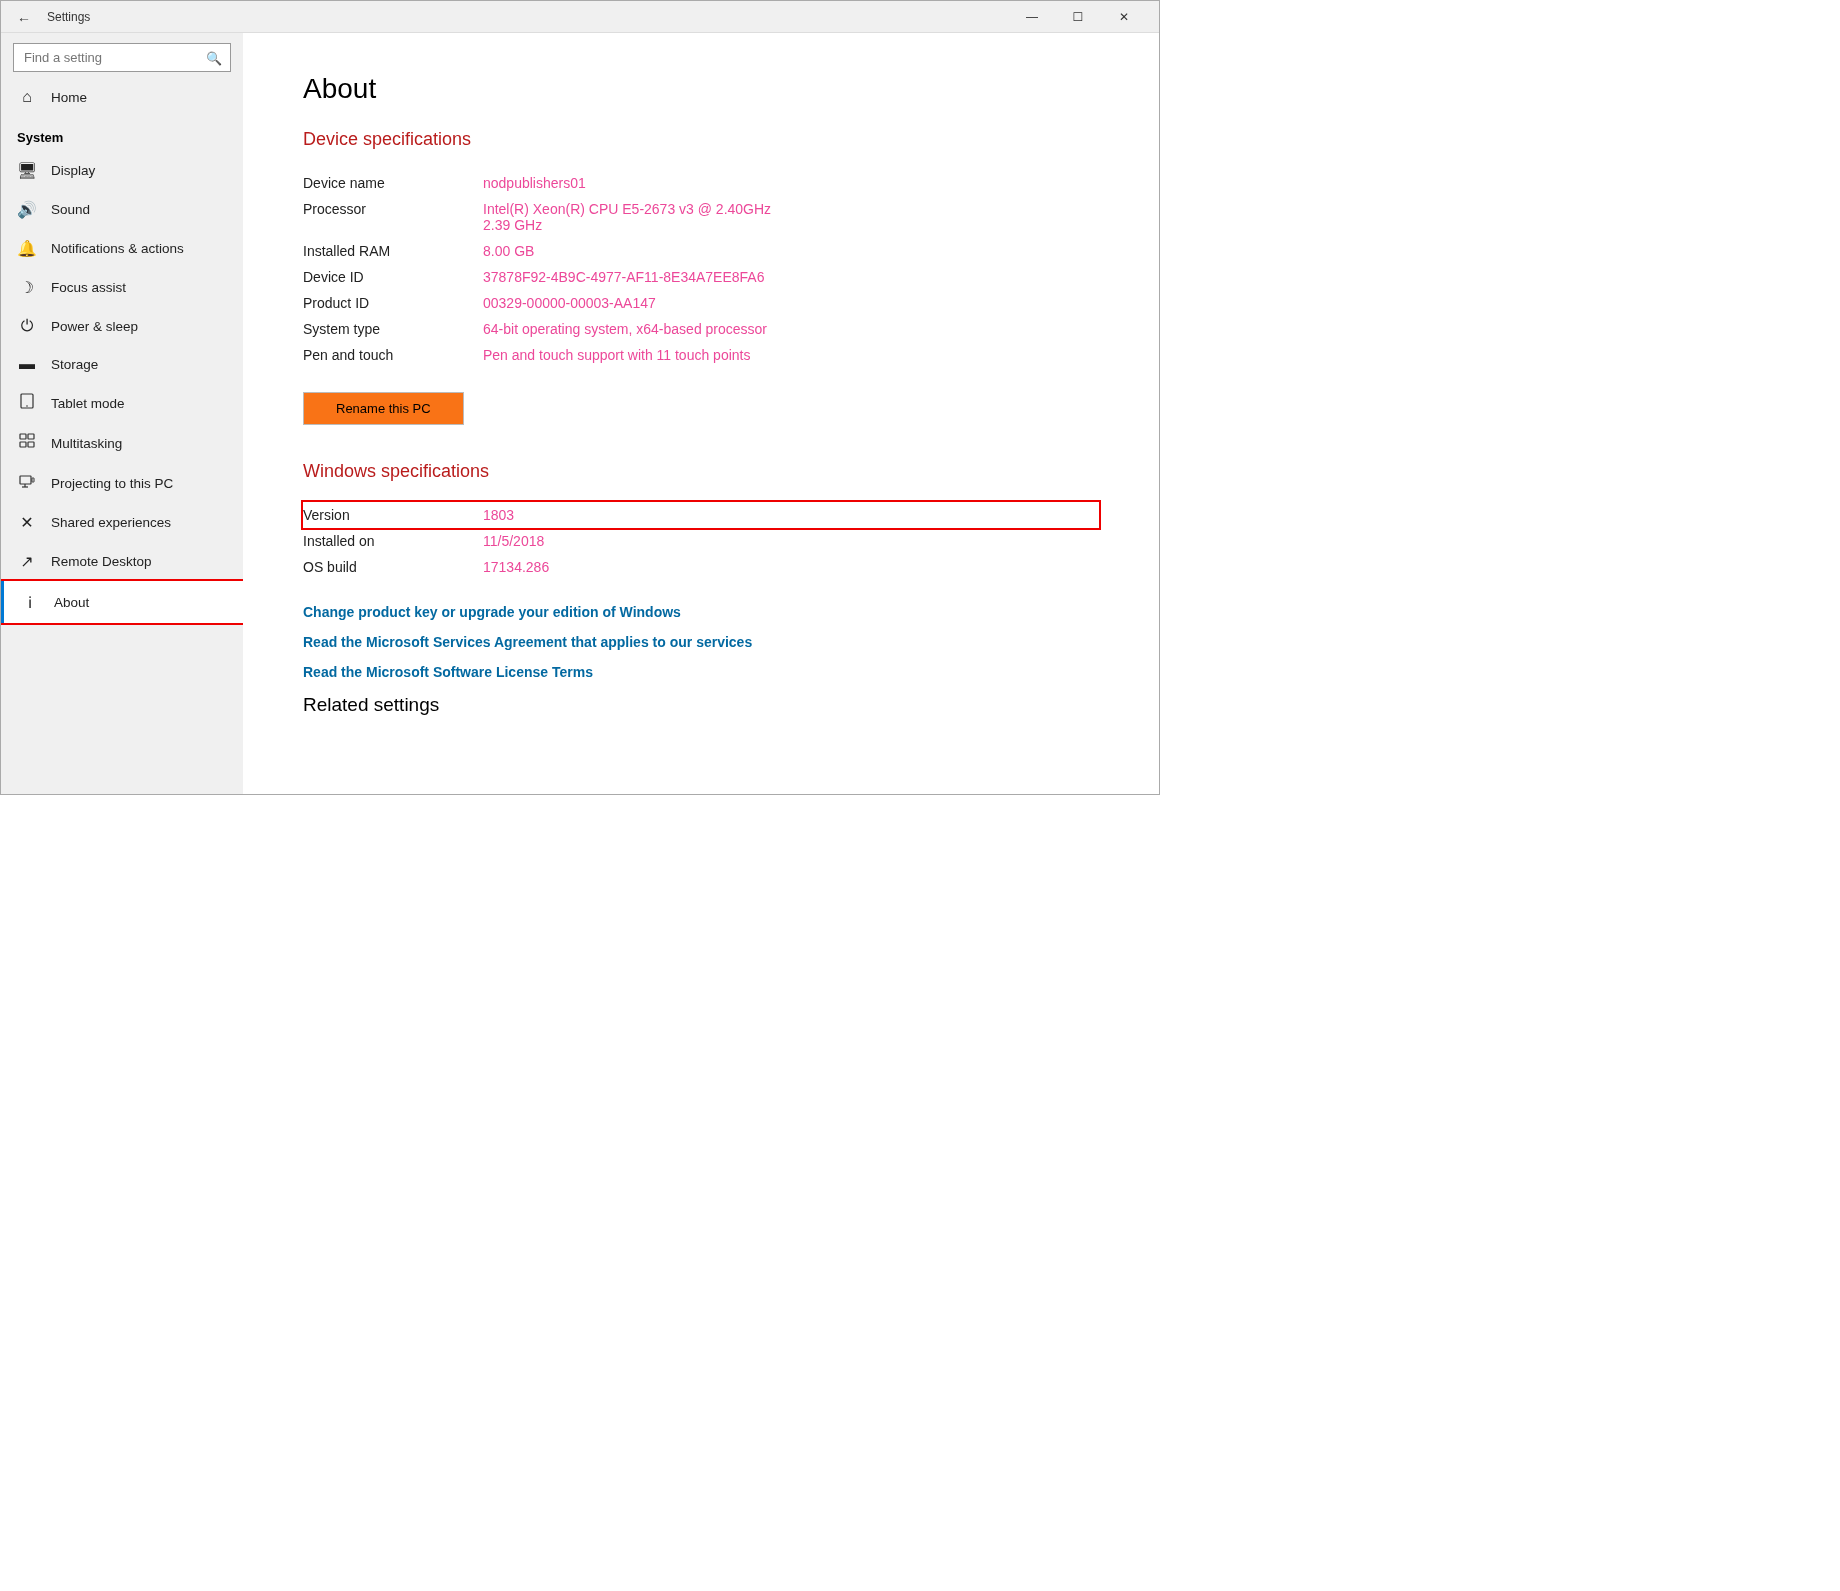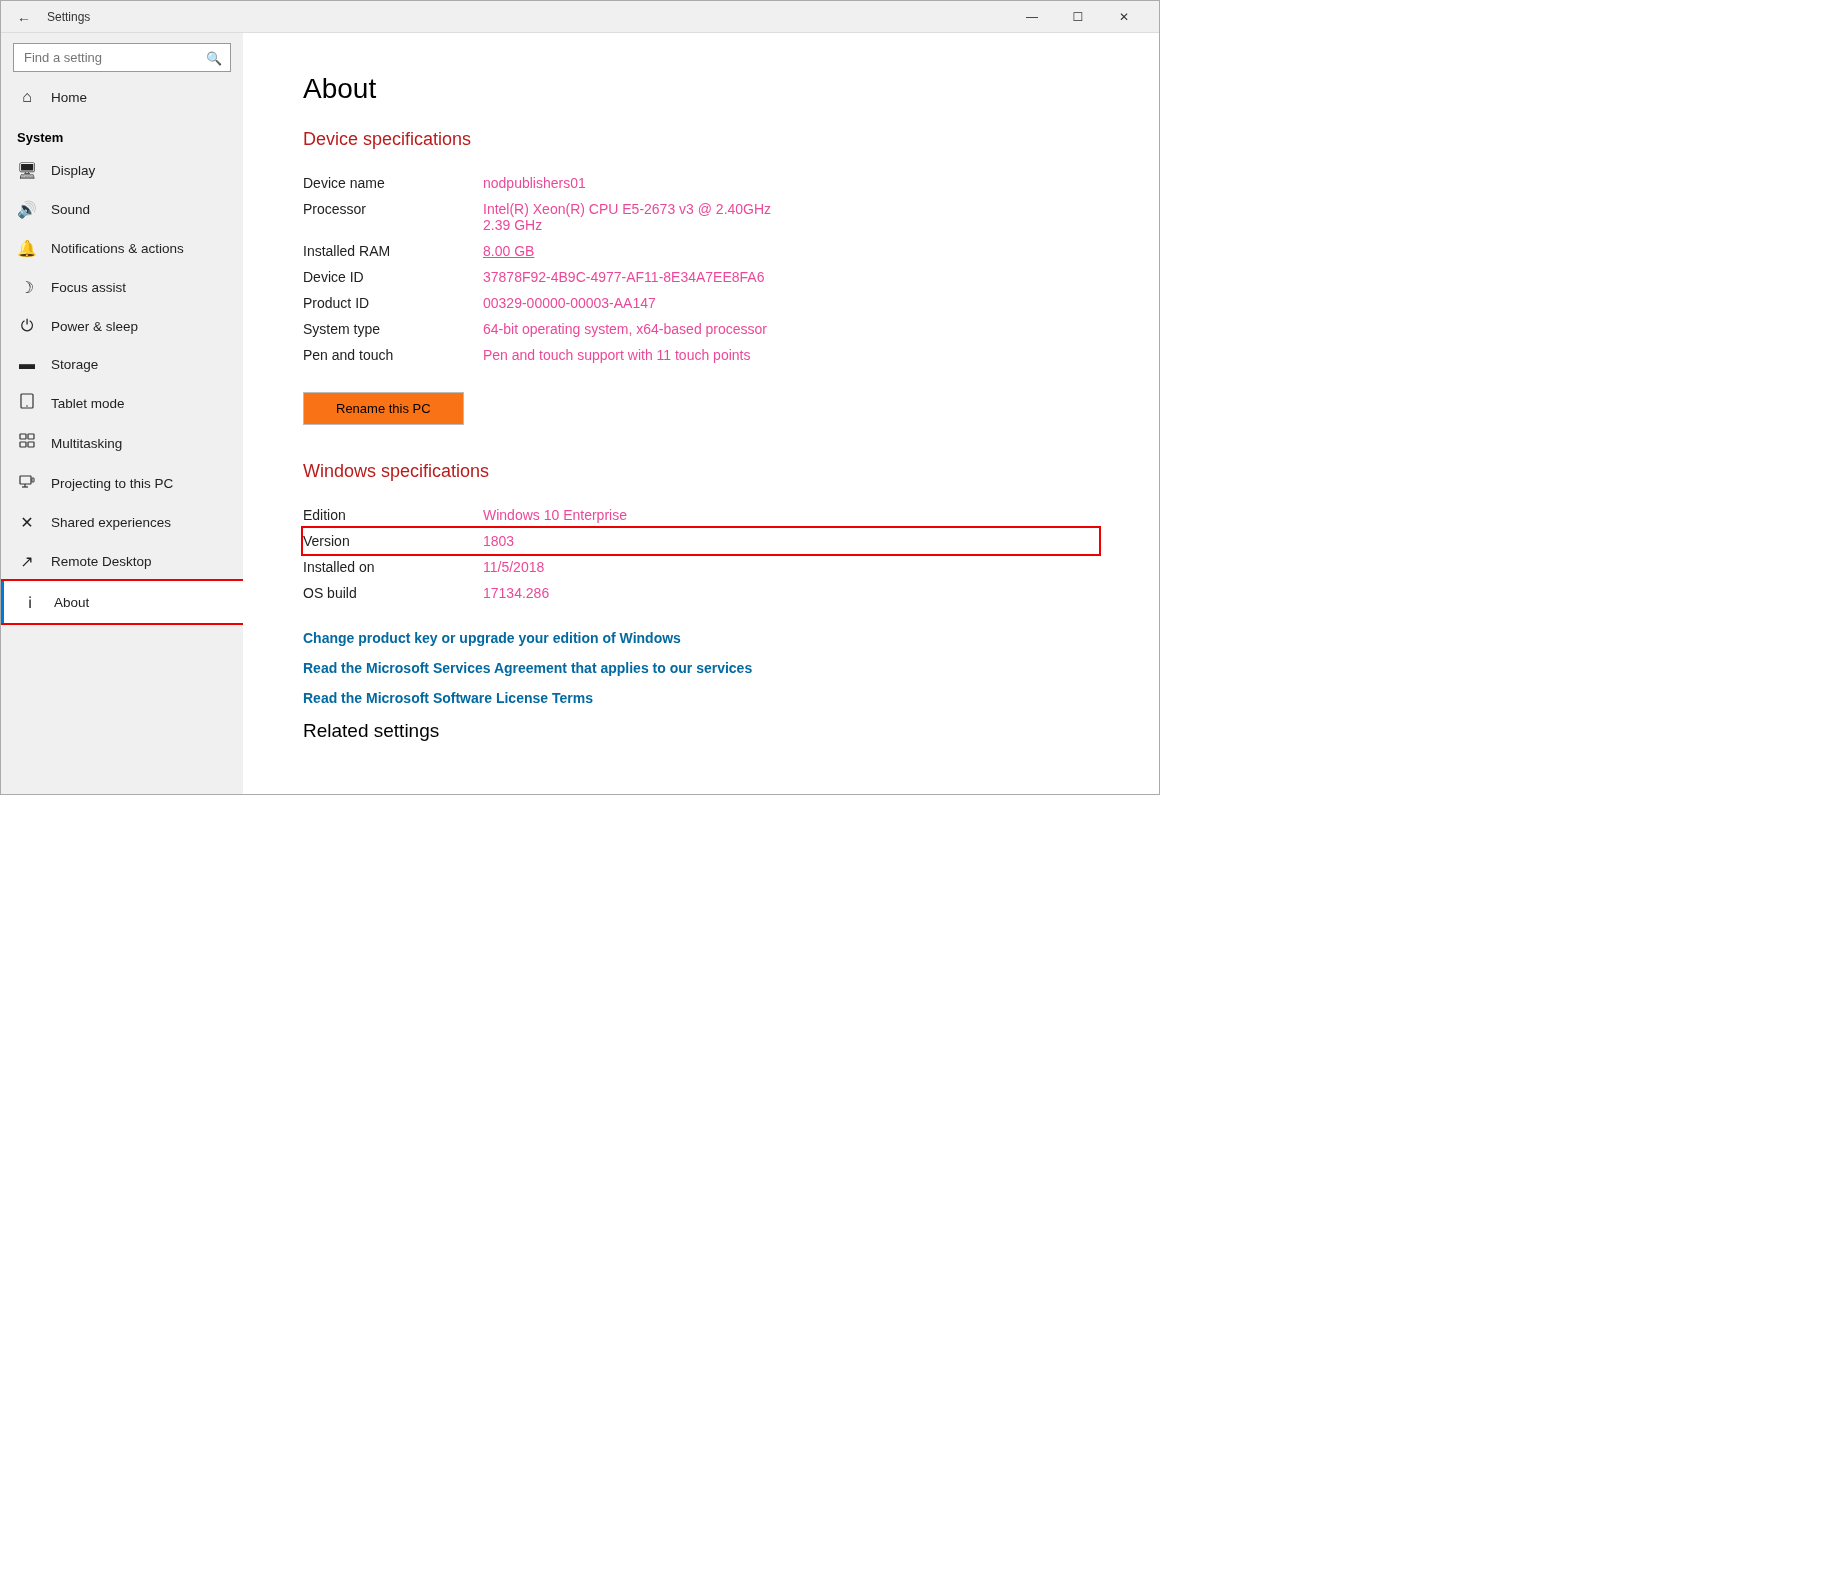--- a/index.html
+++ b/index.html
@@ -313,21 +313,21 @@
             <td>Device name</td>
             <td style="white-space: pre-line;">nodpublishers01</td>
           </tr>
           <tr>
             <td>Processor</td>
             <td style="white-space: pre-line;">Intel(R) Xeon(R) CPU E5-2673 v3 @ 2.40GHz
 2.39 GHz</td>
           </tr>
           <tr>
             <td>Installed RAM</td>
-            <td style="white-space: pre-line; text-decoration: underline;">8.00 GB</td>
+            <td style="white-space: pre-line;">8.00 GB</td>
           </tr>
           <tr>
             <td>Device ID</td>
             <td style="white-space: pre-line;">37878F92-4B9C-4977-AF11-8E34A7EE8FA6</td>
           </tr>
           <tr>
             <td>Product ID</td>
             <td style="white-space: pre-line;">00329-00000-00003-AA147</td>
           </tr>
           <tr>
@@ -340,24 +340,20 @@
           </tr>
         </tbody>
     </table>
 
     <button class="rename-btn">Rename this PC</button>
 
     
     <h2 class="section-title">Windows specifications</h2>
     <table class="spec-table">
       <tbody id="windows-specs-body">
-      <tr>
-            <td>Edition</td>
-            <td>Windows 10 Enterprise</td>
-          </tr>
           <tr class="version-row" style="outline: rgb(238, 0, 0) solid 2px;">
             <td>Version</td>
             <td>1803</td>
           </tr>
           <tr>
             <td>Installed on</td>
             <td>11/5/2018</td>
           </tr>
           <tr>
             <td>OS build</td>

